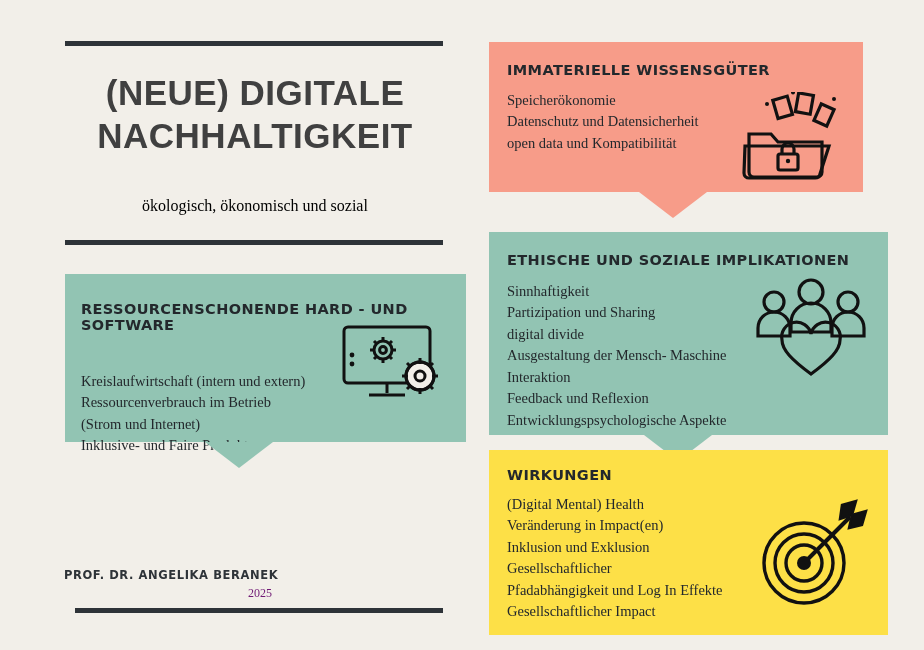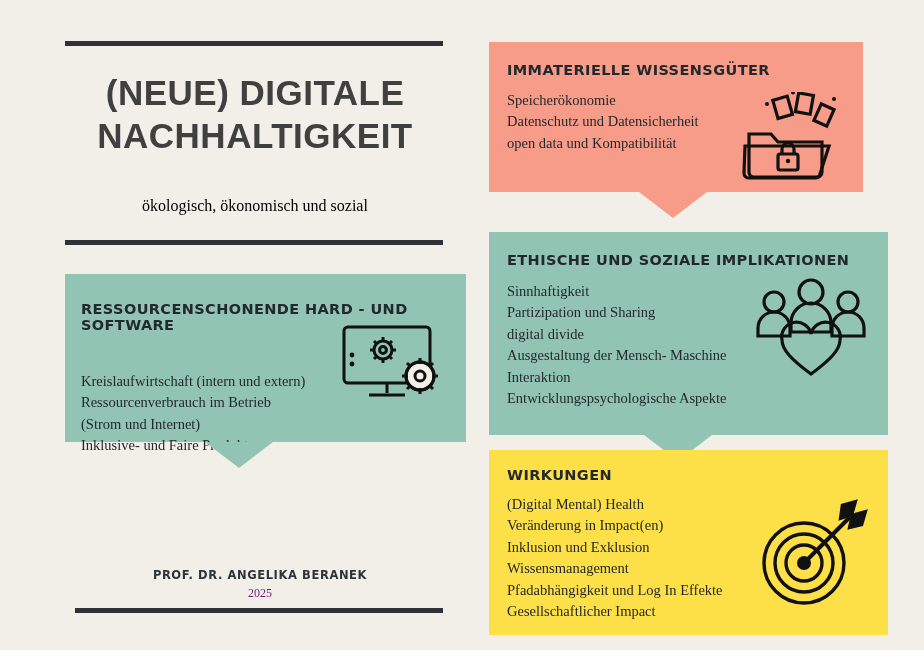--- a/index.html
+++ b/index.html
@@ -134,21 +134,21 @@
   .icon-box { position: absolute; }
   #icon-folder { right: 22px; top: 50px; }
   #icon-monitor { right: 10px; top: 45px; }
   #icon-people { right: 18px; top: 42px; }
   #icon-target { right: 18px; top: 45px; }
 
   
   #author {
     position: absolute;
     left: 64px; top: 568px; width: 392px;
-    text-align: center;
+    text-align: left;
     font-family: "DejaVu Sans", sans-serif;
     font-weight: bold;
     font-size: 11.5px;
     letter-spacing: 0.6px;
     color: #2e3338;
   }
   #year {
     position: absolute;
     left: 64px; top: 586px; width: 392px;
     text-align: center;
@@ -240,20 +240,21 @@
 
   <div class="card" id="card-ethics">
     <div class="body">
       <div class="card-heading">ETHISCHE UND SOZIALE IMPLIKATIONEN</div>
       <div class="card-lines">
         <span class="line">Sinnhaftigkeit</span>
         <span class="line">Partizipation und Sharing</span>
         <span class="line">digital divide</span>
         <span class="line">Ausgestaltung der Mensch- Maschine</span>
         <span class="line">Interaktion</span>
+        <span class="line">Feedback und Reflexion</span>
         <span class="line">Entwicklungspsychologische Aspekte</span>
       </div>
       <div class="icon-box" id="icon-people">
         <svg width="118" height="110" viewBox="0 0 118 110" fill="none" stroke="#111" stroke-width="3.2">
 
           <circle cx="22" cy="28" r="10"></circle>
           <path d="M6 62 v-8 a16 16 0 0 1 32 0 v8 z"></path>
 
           <circle cx="59" cy="18" r="12"></circle>
           <path d="M39 58 v-9 a20 20 0 0 1 40 0 v9 z"></path>
@@ -268,21 +269,21 @@
     </div>
   </div>
 
   <div class="card" id="card-effects">
     <div class="body">
       <div class="card-heading">WIRKUNGEN</div>
       <div class="card-lines">
         <span class="line">(Digital Mental) Health</span>
         <span class="line">Veränderung in Impact(en)</span>
         <span class="line">Inklusion und Exklusion</span>
-        <span class="line">Wissensmanagement</span>
+        <span class="line">Gesellschaftlicher</span>
         <span class="line">Pfadabhängigkeit und Log In Effekte</span>
         <span class="line">Gesellschaftlicher Impact</span>
       </div>
       <div class="icon-box" id="icon-target">
         <svg width="118" height="120" viewBox="0 0 118 120" fill="none" stroke="#111" stroke-width="3.4">
           <circle cx="52" cy="68" r="40"></circle>
           <circle cx="52" cy="68" r="29"></circle>
           <circle cx="52" cy="68" r="18"></circle>
           <circle cx="52" cy="68" r="7" fill="#111" stroke="none"></circle>
 

